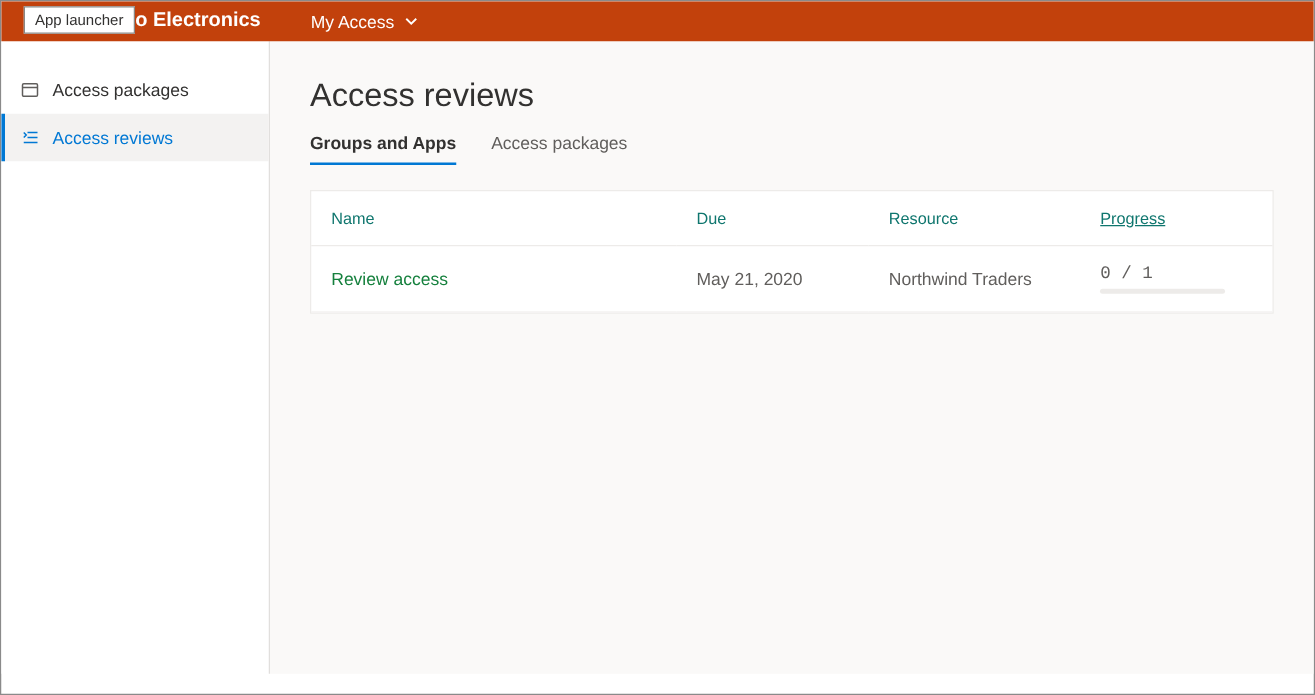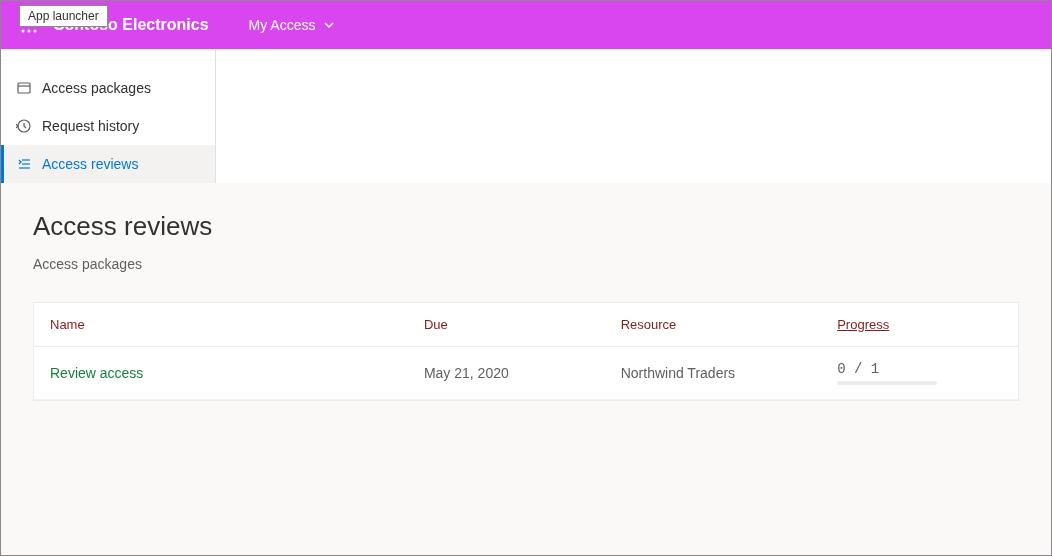--- a/index.html
+++ b/index.html
@@ -7,23 +7,23 @@
       font-family: "Segoe UI", -apple-system, BlinkMacSystemFont, sans-serif;
       font-size: 14px;
       color: #323130;
       background: #ffffff;
       width: 1052px;
       height: 556px;
       overflow: hidden;
       border: 1px solid #8a8a8a;
     }
     .header {
-      background: #d946ef;
+      background: #c2410c;
       color: #ffffff;
-      height: 48px;
+      height: 32px;
       display: flex;
       align-items: center;
       padding: 0 16px;
       position: relative;
     }
     .waffle-box {
       width: 48px;
       height: 48px;
       display: flex;
       align-items: center;
@@ -53,21 +53,20 @@
       background: #ffffff;
       border: 1px solid #8a8886;
       padding: 3px 8px;
       font-size: 12px;
       color: #323130;
       z-index: 10;
     }
     .main {
       display: flex;
       height: calc(100% - 48px);
-      flex-direction: column;
     }
     .sidebar {
       width: 215px;
       background: #ffffff;
       border-right: 1px solid #e1dfdd;
       padding-top: 20px;
     }
     .sidebar-item {
       display: flex;
       align-items: center;
@@ -132,21 +131,21 @@
       border: 1px solid #edebe9;
     }
     .table {
       width: 100%;
       border-collapse: collapse;
     }
     .table thead th {
       text-align: left;
       font-weight: 400;
       font-size: 13px;
-      color: #7f1d1d;
+      color: #0f766e;
       padding: 14px 16px;
       border-bottom: 1px solid #edebe9;
     }
     .table tbody td {
       padding: 14px 16px;
       font-size: 14px;
       color: #605e5c;
       border-bottom: 1px solid #f3f2f1;
       vertical-align: middle;
     }
@@ -202,47 +201,38 @@
   <nav class="sidebar">
     <div class="sidebar-item">
       <span class="sidebar-icon">
         <svg width="16" height="16" viewBox="0 0 16 16" fill="none" stroke="#605e5c" stroke-width="1.2">
           <rect x="2" y="3" width="12" height="10" rx="1"></rect>
             <line x1="2" y1="6" x2="14" y2="6"></line>
         </svg>
       </span>
       <span>Access packages</span>
     </div>
-    <div class="sidebar-item">
-      <span class="sidebar-icon">
-        <svg width="16" height="16" viewBox="0 0 16 16" fill="none" stroke="#605e5c" stroke-width="1.2">
-          <circle cx="8" cy="8" r="6"></circle>
-            <path d="M8 5 L8 8 L10 10"></path>
-          <path d="M2 8 L0.5 6.5 M2 8 L0.5 9.5" stroke-linecap="round"></path>
-        </svg>
-      </span>
-      <span>Request history</span>
-    </div>
     <div class="sidebar-item active">
       <span class="sidebar-icon">
         <svg width="16" height="16" viewBox="0 0 16 16" fill="none" stroke="#0078d4" stroke-width="1.2">
           <path d="M3 4 L5 6 L3 8"></path>
             <line x1="6" y1="4" x2="14" y2="4"></line>
             <line x1="6" y1="8" x2="14" y2="8"></line>
             <line x1="3" y1="12" x2="14" y2="12"></line>
         </svg>
       </span>
       <span>Access reviews</span>
     </div>
   </nav>
 
   <main class="content">
     <h1 class="page-title">Access reviews</h1>
 
     <div class="tabs">
+      <div class="tab active">Groups and Apps</div>
       <div class="tab">Access packages</div>
     </div>
 
     <div class="table-card">
       <table class="table">
         <thead>
           <tr>
             <th class="col-name">Name</th>
             <th class="col-due">Due</th>
             <th class="col-resource">Resource</th>

